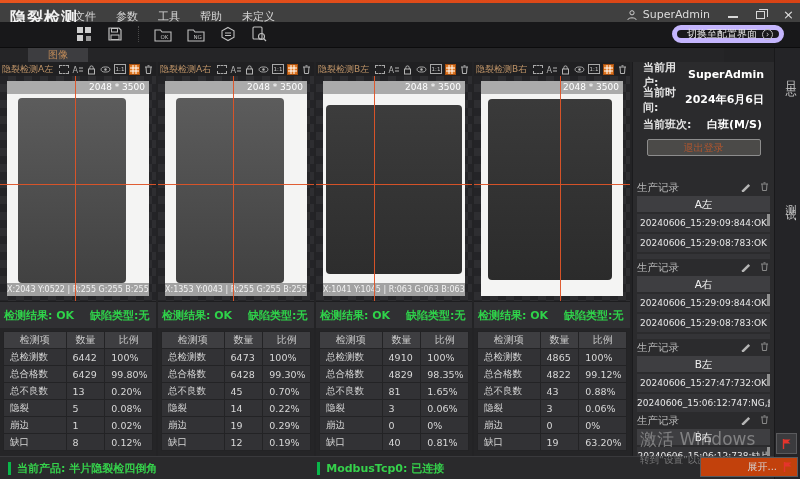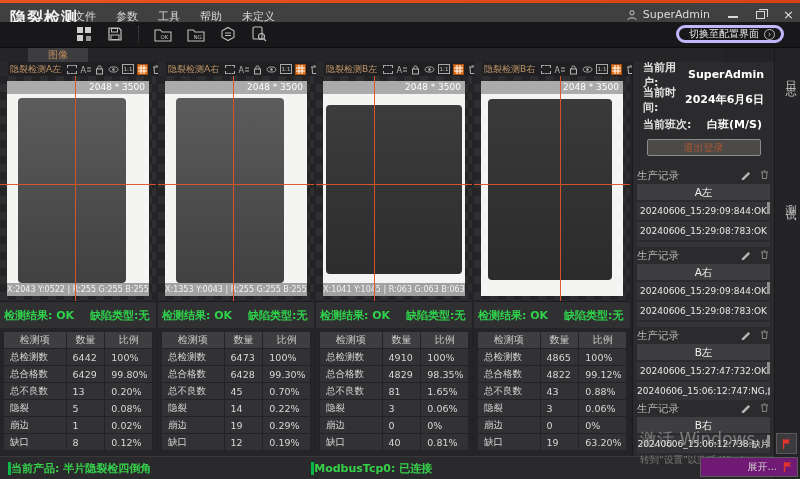--- a/index.html
+++ b/index.html
@@ -15,29 +15,29 @@
   .wincontrols{position:absolute;right:6px;top:5px;display:flex;align-items:center;gap:18px;}
   .useridbox{display:flex;align-items:center;gap:5px;font-size:11px;color:#dcdcdc;}
   .btn-min{width:10px;height:2px;background:#d8d8d8;margin-top:5px;}
   .btn-restore{width:9px;height:8px;border:1px solid #d8d8d8;position:relative;}
   .btn-restore:before{content:"";position:absolute;left:2px;top:-3px;width:8px;height:7px;border:1px solid #d8d8d8;border-bottom:none;border-left:none;}
   .btn-close{font-size:13px;color:#e0e0e0;line-height:10px;}
   
   .toolbar{position:absolute;left:0;top:22px;width:800px;height:26px;background:#18181a;border-bottom:1px solid #0c0c0d;}
   .ticons{position:absolute;left:76px;top:4px;display:flex;align-items:center;gap:15px;}
   .tsep{width:1px;height:16px;border-left:1px dotted #4a4a4a;}
-  .pill{position:absolute;right:16px;top:3px;height:18px;border:3px solid #c4b5fd;border-radius:10px;display:flex;align-items:center;gap:5px;padding:0 6px 0 10px;font-size:10px;color:#e8e8e8;background:transparent;}
+  .pill{position:absolute;right:16px;top:3px;height:18px;border:5px solid #c4b5fd;border-radius:10px;display:flex;align-items:center;gap:5px;padding:0 6px 0 10px;font-size:10px;color:#e8e8e8;background:transparent;}
   .pill .circ{width:11px;height:11px;border:1px solid #bbb;border-radius:50%;font-size:8px;line-height:10px;text-align:center;color:#ccc;}
   
   .tabstrip{position:absolute;left:0;top:48px;width:724px;height:14px;background:#252527;}
   .imgtab{position:absolute;left:28px;top:0;width:60px;height:14px;background:#3d3d40;color:#bf8a58;font-size:10px;text-align:center;line-height:14px;}
   
   .pn{position:absolute;top:62px;width:156px;height:394px;background:#29292b;}
   .p0{left:0;} .p1{left:158px;} .p2{left:316px;} .p3{left:474px;}
-  .ph{position:absolute;left:8px;top:0;width:100%;height:14px;background:#202022;display:flex;align-items:center;padding:0 2px;}
+  .ph{position:absolute;left:0;top:0;width:100%;height:14px;background:#202022;display:flex;align-items:center;padding:0 2px;}
   .ph .ptitle{font-size:9px;color:#bf9468;white-space:nowrap;margin-right:3px;}
   .ph .picons{display:flex;align-items:center;gap:3px;margin-left:auto;}
   .pic{width:11px;height:11px;display:flex;align-items:center;justify-content:center;}
   .pic.sel{width:10px;height:9px;border:1px dashed #a8a8a8;}
   .pic.grid-on{background:#e0761f;border:1px solid #a54f10;}
   .pic.o2o{border:1px solid #a8a8a8;font-size:5.5px;color:#c5c5c5;line-height:9px;width:12px;height:10px;text-align:center;}
   .vp{position:absolute;left:0;top:14px;width:156px;height:225px;overflow:hidden;
       background-image:linear-gradient(45deg,#2e2e31 25%,transparent 25%,transparent 75%,#2e2e31 75%),linear-gradient(45deg,#2e2e31 25%,transparent 25%,transparent 75%,#2e2e31 75%);
       background-size:16px 16px;background-position:0 0,8px 8px;background-color:#242427;padding-left:48px;}
   .white{position:absolute;left:7px;right:7px;top:5px;bottom:5px;background:#f4f4f3;}
@@ -54,49 +54,49 @@
   .ch{top:48%;}
   .res{position:absolute;left:0;top:239px;width:100%;height:27px;background:#303033;border-top:1px solid #1d1d1f;display:flex;align-items:center;gap:16px;padding-left:4px;}
   .res span{font-size:11px;font-weight:bold;color:#2fd24a;white-space:nowrap;}
   .dtw{position:absolute;left:0;top:266px;width:100%;height:128px;background:#252527;padding:3px;}
   table.dt{width:100%;border-collapse:collapse;table-layout:fixed;}
   table.dt th{background:#3e3e41;color:#c9c9c9;font-weight:normal;font-size:10px;height:17px;border:1px solid #232325;text-align:center;}
   table.dt td{background:#323235;color:#d8d8d8;font-size:9.5px;height:17px;border:1px solid #232325;padding-left:6px;white-space:nowrap;overflow:hidden;}
   table.dt col.c1{width:42%;} table.dt col.c2{width:26%;} table.dt col.c3{width:32%;}
   
   .statusbar{position:absolute;left:0;top:456px;width:774px;height:23px;background:#2a2a2c;border-top:1px solid #39393c;z-index:6;display:flex;align-items:center;}
-  .sitem{display:flex;align-items:center;margin-left:8px;}
+  .sitem{display:flex;align-items:center;gap:6px;margin-left:8px;}
   .sitem .bar{width:3px;height:13px;background:#09b64a;}
   .sitem .stx{font-size:11px;font-weight:bold;color:#35d14b;white-space:nowrap;}
   .sitem2{margin-left:160px;}
   
   .sidebar{position:absolute;left:632px;top:62px;width:142px;height:394px;background:#2b2b2d;border-left:1px solid #1b1b1d;overflow:hidden;}
   .inforow{display:flex;align-items:center;height:25px;padding:0 10px;}
   .inforow .lbl{font-size:11px;font-weight:bold;color:#e3e3e3;width:62px;}
   .inforow .val{font-size:11px;font-weight:bold;color:#fff;flex:1;text-align:center;white-space:nowrap;}
-  .logout{display:block;margin:2px auto 13px auto;width:114px;height:17px;background:#4b4a48;border:1px solid #8d8d8d;border-radius:2px;color:#b2562e;font-size:10px;line-height:15px;text-align:center;padding:0;}
+  .logout{display:block;margin:2px auto 25px auto;width:114px;height:17px;background:#4b4a48;border:1px solid #8d8d8d;border-radius:2px;color:#b2562e;font-size:10px;line-height:15px;text-align:center;padding:0;}
   .sec{position:relative;margin:0 4px 2px 4px;}
   .sechdr{display:flex;align-items:flex-start;height:15px;}
   .sechdr .sttl{font-size:10.5px;color:#b8b8b8;}
   .sechdr .hico{margin-left:auto;display:flex;gap:8px;align-items:center;}
   .station{height:16px;background:#3e3e41;color:#f0f0f0;font-size:10.5px;text-align:center;line-height:16px;margin-bottom:2px;}
   .rec{height:18px;margin-bottom:2px;background:#343437;color:#e8e8e8;font-size:9px;text-align:center;line-height:18px;white-space:nowrap;overflow:hidden;}
   .rec.sliver{height:5px;overflow:hidden;line-height:5px;color:transparent;}
   .sbthumb{position:absolute;right:0;top:33px;width:3px;height:12px;background:#8f8f8f;}
   
   .vstrip{position:absolute;left:774px;top:48px;width:26px;height:431px;background:#242427;border-left:1px solid #19191b;}
   .vtab{writing-mode:vertical-rl;text-orientation:upright;font-size:11px;color:#c8c8c8;letter-spacing:4px;position:absolute;left:7px;}
   .vtab.t1{top:24px;} .vtab.t2{top:148px;}
   
   .wm{position:absolute;left:640px;top:428px;width:158px;z-index:30;color:rgba(195,195,195,.5);pointer-events:none;}
   .wm .l1{font-size:17px;}
   .wm .l2{font-size:9.5px;margin-top:3px;}
   
   .toast1{position:absolute;left:776px;top:433px;width:21px;height:21px;background:#3b3b3e;border:1px solid #5a5a5d;z-index:40;display:flex;align-items:center;justify-content:center;}
-  .toast2{position:absolute;left:700px;top:457px;width:98px;height:20px;background:#701a75;border:1px solid #5a5a5d;z-index:40;display:flex;align-items:center;justify-content:flex-end;gap:5px;padding:0 3px;}
+  .toast2{position:absolute;left:700px;top:457px;width:98px;height:20px;background:#c2410c;border:1px solid #5a5a5d;z-index:40;display:flex;align-items:center;justify-content:flex-end;gap:5px;padding:0 3px;}
   .toast2 .tlbl{font-size:10px;color:#d5d5d5;white-space:nowrap;}
   svg{display:block;}
 </style>
 </head>
 <body>
 
 <div id="app">
   <div class="accent"></div>
 
   <div class="titlebar">

